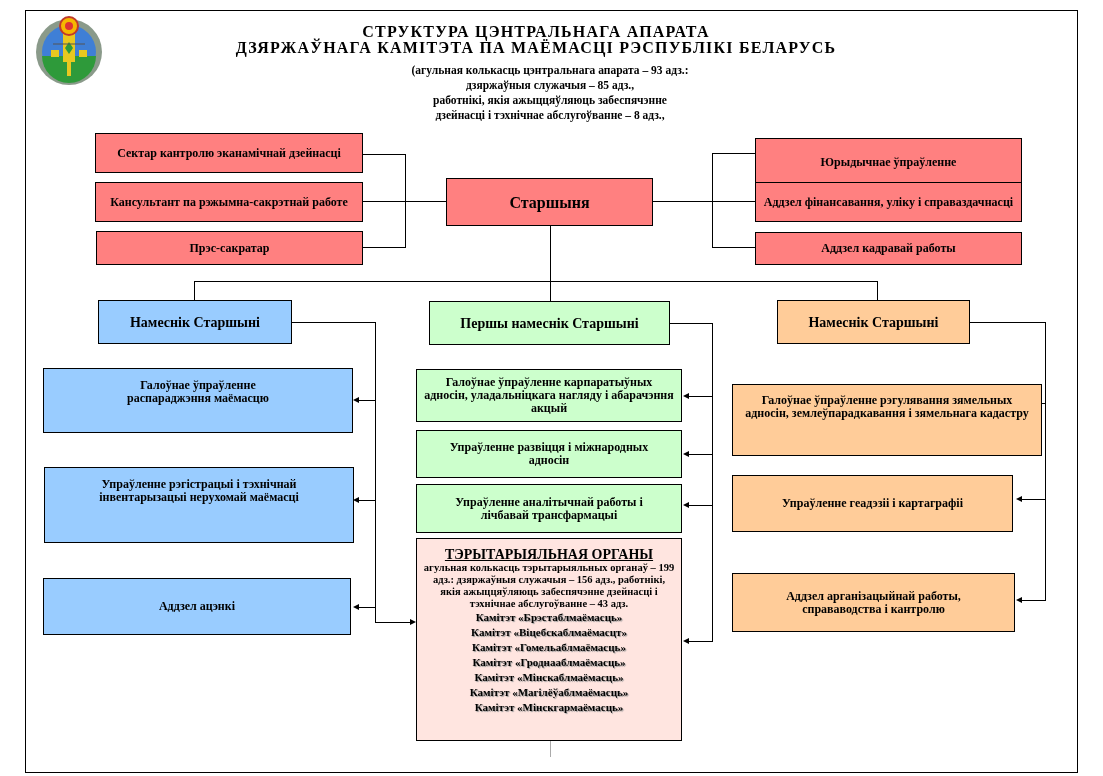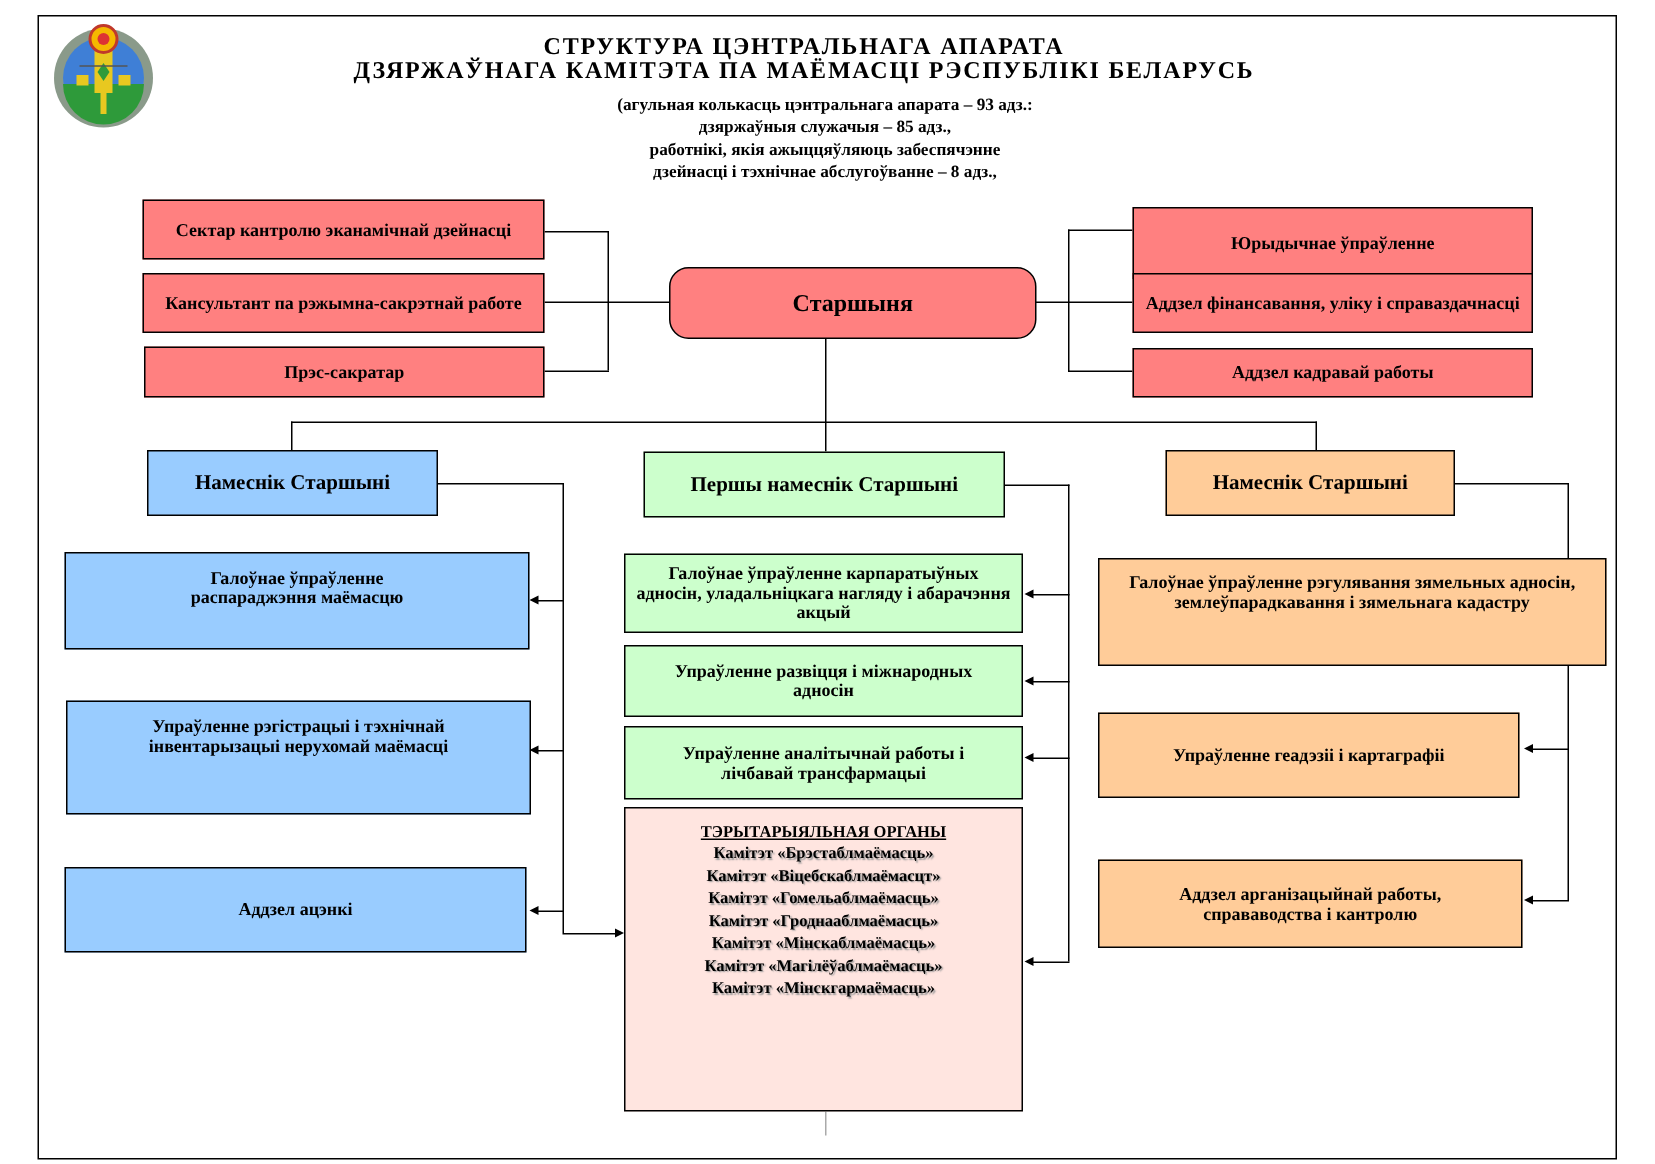--- a/index.html
+++ b/index.html
@@ -19,21 +19,21 @@
   .txt { position:absolute; text-align:center; font-weight:bold; }
   .title { left:186px; width:700px; font-size:16px; letter-spacing:1.2px; line-height:16px; }
   .sub { left:300px; width:500px; font-size:11.5px; line-height:14px; }
   .line { position:absolute; background:#000; }
   .arrow { position:absolute; width:0; height:0; border-top:3px solid transparent;
            border-bottom:3px solid transparent; }
   .arrow.left { border-right:6px solid #000; }
   .arrow.right { border-left:6px solid #000; }
   .emblem { position:absolute; left:33px; top:14px; width:72px; height:72px; }
   .terr { flex-direction:column; justify-content:flex-start; padding-top:10px; font-size:10.5px; line-height:12px; }
-  .terr .h { text-decoration:underline; font-size:11px; margin-bottom:1px; }
+  .terr .h { text-decoration:underline; font-size:14px; margin-bottom:1px; }
   .terr .c { font-size:11px; line-height:15px; text-shadow:1px 1px 1px #999; }
 </style>
 </head>
 <body>
 
 <div class="frame"></div>
 
 <svg class="emblem" viewBox="0 0 72 72">
   <circle cx="36" cy="38" r="33" fill="#8a9a8a"></circle>
   <circle cx="36" cy="38" r="27" fill="#3f7fd6"></circle>
@@ -95,21 +95,21 @@
 <div class="line" style="left:1045px;top:322px;width:1px;height:278px;"></div>
 <div class="line" style="left:1021px;top:403px;width:25px;height:1px;"></div>
 <div class="arrow left" style="left:1016px;top:400px;"></div>
 <div class="line" style="left:1021px;top:499px;width:25px;height:1px;"></div>
 <div class="arrow left" style="left:1016px;top:496px;"></div>
 <div class="line" style="left:1021px;top:600px;width:25px;height:1px;"></div>
 <div class="arrow left" style="left:1016px;top:597px;"></div>
 
 <div class="line" style="left:550px;top:741px;width:1px;height:16px;background:#aaa;"></div>
 
-<div class="box red" style="left:446px;top:178px;width:245px;height:48px;font-size:16px;border-radius:13px;">Старшыня</div>
+<div class="box red" style="left:446px;top:178px;width:207px;height:48px;font-size:16px;">Старшыня</div>
 
 <div class="box red" style="left:95px;top:133px;width:268px;height:40px;">Сектар кантролю эканамічнай дзейнасці</div>
 <div class="box red" style="left:95px;top:182px;width:268px;height:40px;">Кансультант па рэжымна-сакрэтнай работе</div>
 <div class="box red" style="left:96px;top:231px;width:267px;height:34px;">Прэс-сакратар</div>
 
 <div class="box red" style="left:755px;top:138px;width:267px;height:48px;">Юрыдычнае ўпраўленне</div>
 <div class="box red" style="left:755px;top:182px;width:267px;height:40px;">Аддзел фінансавання, уліку і справаздачнасці</div>
 <div class="box red" style="left:755px;top:232px;width:267px;height:33px;">Аддзел кадравай работы</div>
 
 <div class="box blue" style="left:98px;top:300px;width:194px;height:44px;font-size:14px;line-height:15px;">Намеснік Старшыні</div>
@@ -119,24 +119,25 @@
 <div class="box blue top" style="left:43px;top:368px;width:310px;height:65px;padding-left:60px;padding-right:60px;">Галоўнае ўпраўленне распараджэння маёмасцю</div>
 <div class="box blue top" style="left:44px;top:467px;width:310px;height:76px;padding-left:20px;padding-right:20px;">Упраўленне рэгістрацыі і тэхнічнай інвентарызацыі нерухомай маёмасці</div>
 <div class="box blue" style="left:43px;top:578px;width:308px;height:57px;">Аддзел ацэнкі</div>
 
 <div class="box green" style="left:416px;top:369px;width:266px;height:53px;">Галоўнае ўпраўленне карпаратыўных адносін, уладальніцкага нагляду і абарачэння акцый</div>
 <div class="box green" style="left:416px;top:430px;width:266px;height:48px;padding-left:12px;padding-right:12px;">Упраўленне развіцця і міжнародных адносін</div>
 <div class="box green" style="left:416px;top:484px;width:266px;height:49px;padding-left:20px;padding-right:20px;">Упраўленне аналітычнай работы і лічбавай трансфармацыі</div>
 
 <div class="box pink terr" style="left:416px;top:538px;width:266px;height:203px;">
   <div class="h">ТЭРЫТАРЫЯЛЬНАЯ ОРГАНЫ</div>
+  <div>агульная колькасць тэрытарыяльных органаў – 199 адз.: дзяржаўныя служачыя – 156 адз., работнікі, якія ажыццяўляюць забеспячэнне дзейнасці і тэхнічнае абслугоўванне – 43 адз.</div>
   <div class="c">Камітэт «Брэстаблмаёмасць»</div>
   <div class="c">Камітэт «Віцебскаблмаёмасцт»</div>
   <div class="c">Камітэт «Гомельаблмаёмасць»</div>
   <div class="c">Камітэт «Гроднааблмаёмасць»</div>
   <div class="c">Камітэт «Мінскаблмаёмасць»</div>
   <div class="c">Камітэт «Магілёўаблмаёмасць»</div>
   <div class="c">Камітэт «Мінскгармаёмасць»</div>
 </div>
 
-<div class="box orange" style="left:732px;top:372px;width:339px;height:72px;padding-bottom:28px;">Галоўнае ўпраўленне рэгулявання зямельных адносін, землеўпарадкавання і зямельнага кадастру</div>
+<div class="box orange" style="left:732px;top:384px;width:310px;height:72px;padding-bottom:28px;">Галоўнае ўпраўленне рэгулявання зямельных адносін, землеўпарадкавання і зямельнага кадастру</div>
 <div class="box orange" style="left:732px;top:475px;width:281px;height:57px;">Упраўленне геадэзіі і картаграфіі</div>
 <div class="box orange" style="left:732px;top:573px;width:283px;height:59px;padding-left:30px;padding-right:30px;">Аддзел арганізацыйнай работы, справаводства і кантролю</div>
 
 </body></html>

